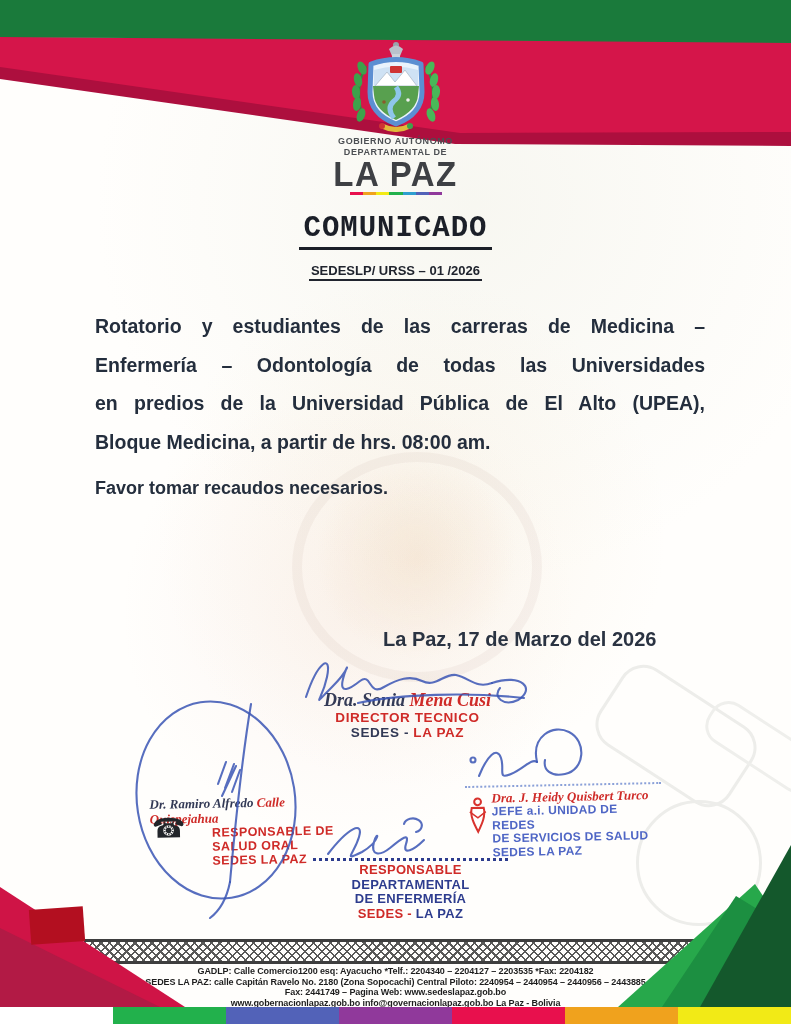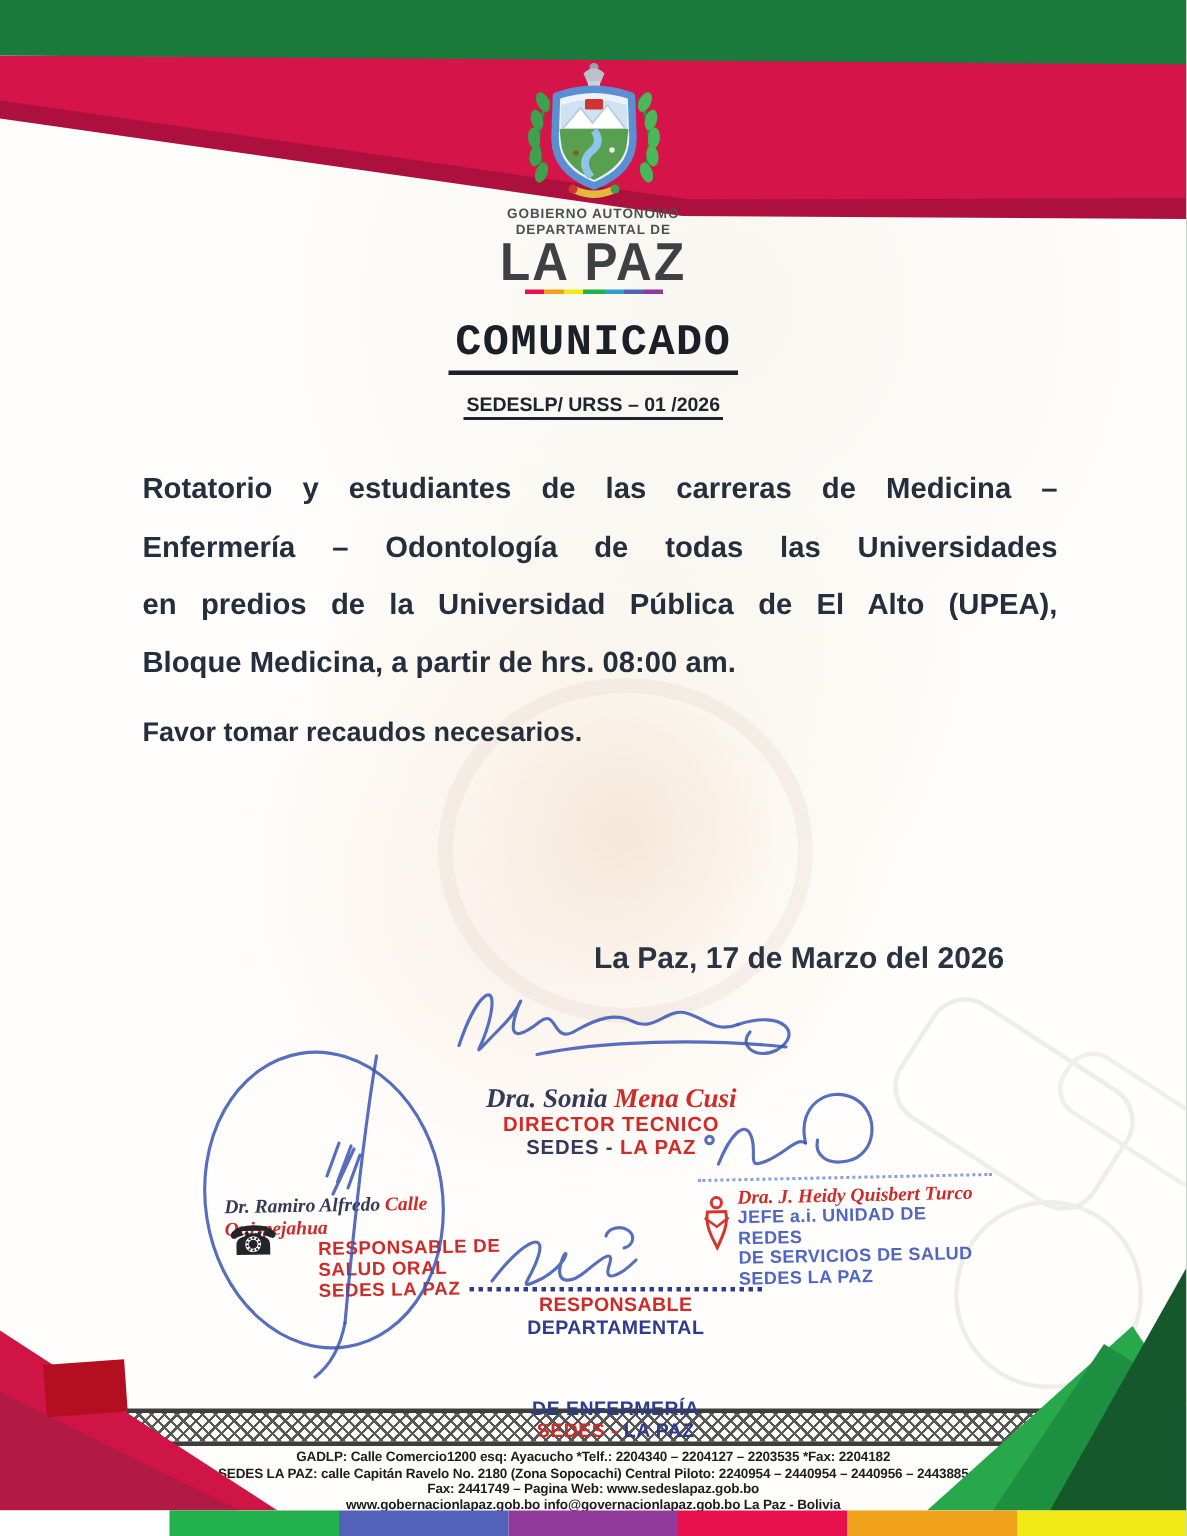--- a/index.html
+++ b/index.html
@@ -24,37 +24,37 @@
   
   .title{position:absolute;left:0;right:0;top:212px;text-align:center;z-index:3;}
   .title span{display:inline-block;font-size:29px;font-weight:800;letter-spacing:1px;color:#1b1f28;
     border-bottom:3px solid #1b1f28;padding:0 4px 2px;font-family:Liberation Mono, monospace;}
   .ref{position:absolute;left:0;right:0;top:261px;text-align:center;z-index:3;}
   .ref span{display:inline-block;font-size:13px;font-weight:800;color:#20242e;border-bottom:2px solid #20242e;padding:0 2px 1px;}
   .body{position:absolute;left:95px;top:307px;width:610px;z-index:3;color:#242e3d;}
   .bline{font-size:19.5px;font-weight:bold;line-height:38.5px;text-align:justify;text-align-last:justify;}
   .bline.last{text-align-last:left;}
   .note{font-size:18px;font-weight:bold;line-height:38.5px;margin-top:8px;color:#242e3d;}
-  .dateline{position:absolute;left:383px;top:628px;font-size:20px;font-weight:bold;color:#2a3342;z-index:3;margin-left:13px;}
+  .dateline{position:absolute;left:383px;top:628px;font-size:20px;font-weight:bold;color:#2a3342;z-index:3;}
   
   .wm{z-index:0;}
   .wm-seal{left:292px;top:452px;width:230px;height:210px;border-radius:50%;
     border:10px solid rgba(186,158,148,.10);
     background:radial-gradient(circle at 50% 46%,rgba(232,198,160,.22),rgba(255,255,255,0) 62%);}
   .wm-shape1{left:598px;top:690px;width:150px;height:86px;border:3px solid #ededea;border-radius:26px;transform:rotate(33deg);}
   .wm-shape2{left:636px;top:800px;width:120px;height:120px;border:3px solid #ededea;border-radius:50%;}
   .wm-shape3{left:700px;top:724px;width:120px;height:40px;border:3px solid #efefec;border-radius:20px;transform:rotate(33deg);}
   
   .ink{z-index:4;}
   .ink path,.ink ellipse,.ink circle{fill:none;stroke:#3a55b4;stroke-width:2.1;stroke-linecap:round;opacity:.85;}
   .stamp{z-index:3;}
   .serifname{font-family:"Liberation Serif",serif;font-style:italic;font-weight:bold;}
-  .st-red{color:#cf2b28;} .st-dark{color:#333a56;} .st-blue{color:#4f66c5;} .st-navy{color:#2d3c8e;margin-top:40px;}
+  .st-red{color:#cf2b28;} .st-dark{color:#333a56;} .st-blue{color:#4f66c5;} .st-navy{color:#2d3c8e;}
   .stamp-director{left:300px;top:690px;width:215px;text-align:center;}
-  .stamp-director .nm{font-size:18px;line-height:20px;margin-top:32px;}
+  .stamp-director .nm{font-size:18px;line-height:20px;}
   .stamp-director .ln{font-size:13.5px;font-weight:800;letter-spacing:.6px;line-height:15px;}
   .stamp-oral{left:150px;top:795px;width:205px;transform:rotate(-1deg);}
   .stamp-oral .nm{font-size:13px;line-height:15px;}
   .stamp-oral .ln{font-size:12.5px;font-weight:800;letter-spacing:.4px;line-height:14px;margin-left:62px;}
   .phone-ic{position:absolute;left:2px;top:16px;font-size:27px;color:#22252a;font-family:"DejaVu Sans",sans-serif;}
   .stamp-redes{left:466px;top:784px;width:196px;transform:rotate(-1.2deg);border-top:2px dotted #8aa0d8;padding-top:3px;}
   .stamp-redes .nm{font-size:13px;line-height:15px;margin-left:26px;}
   .stamp-redes .ln{font-size:12px;font-weight:800;letter-spacing:.3px;line-height:13.5px;margin-left:26px;}
   .stamp-enf{left:308px;top:858px;width:205px;text-align:center;}
   .stamp-enf .dots{border-top:3px dotted #2d3c8e;width:195px;margin:0 auto 2px;}

